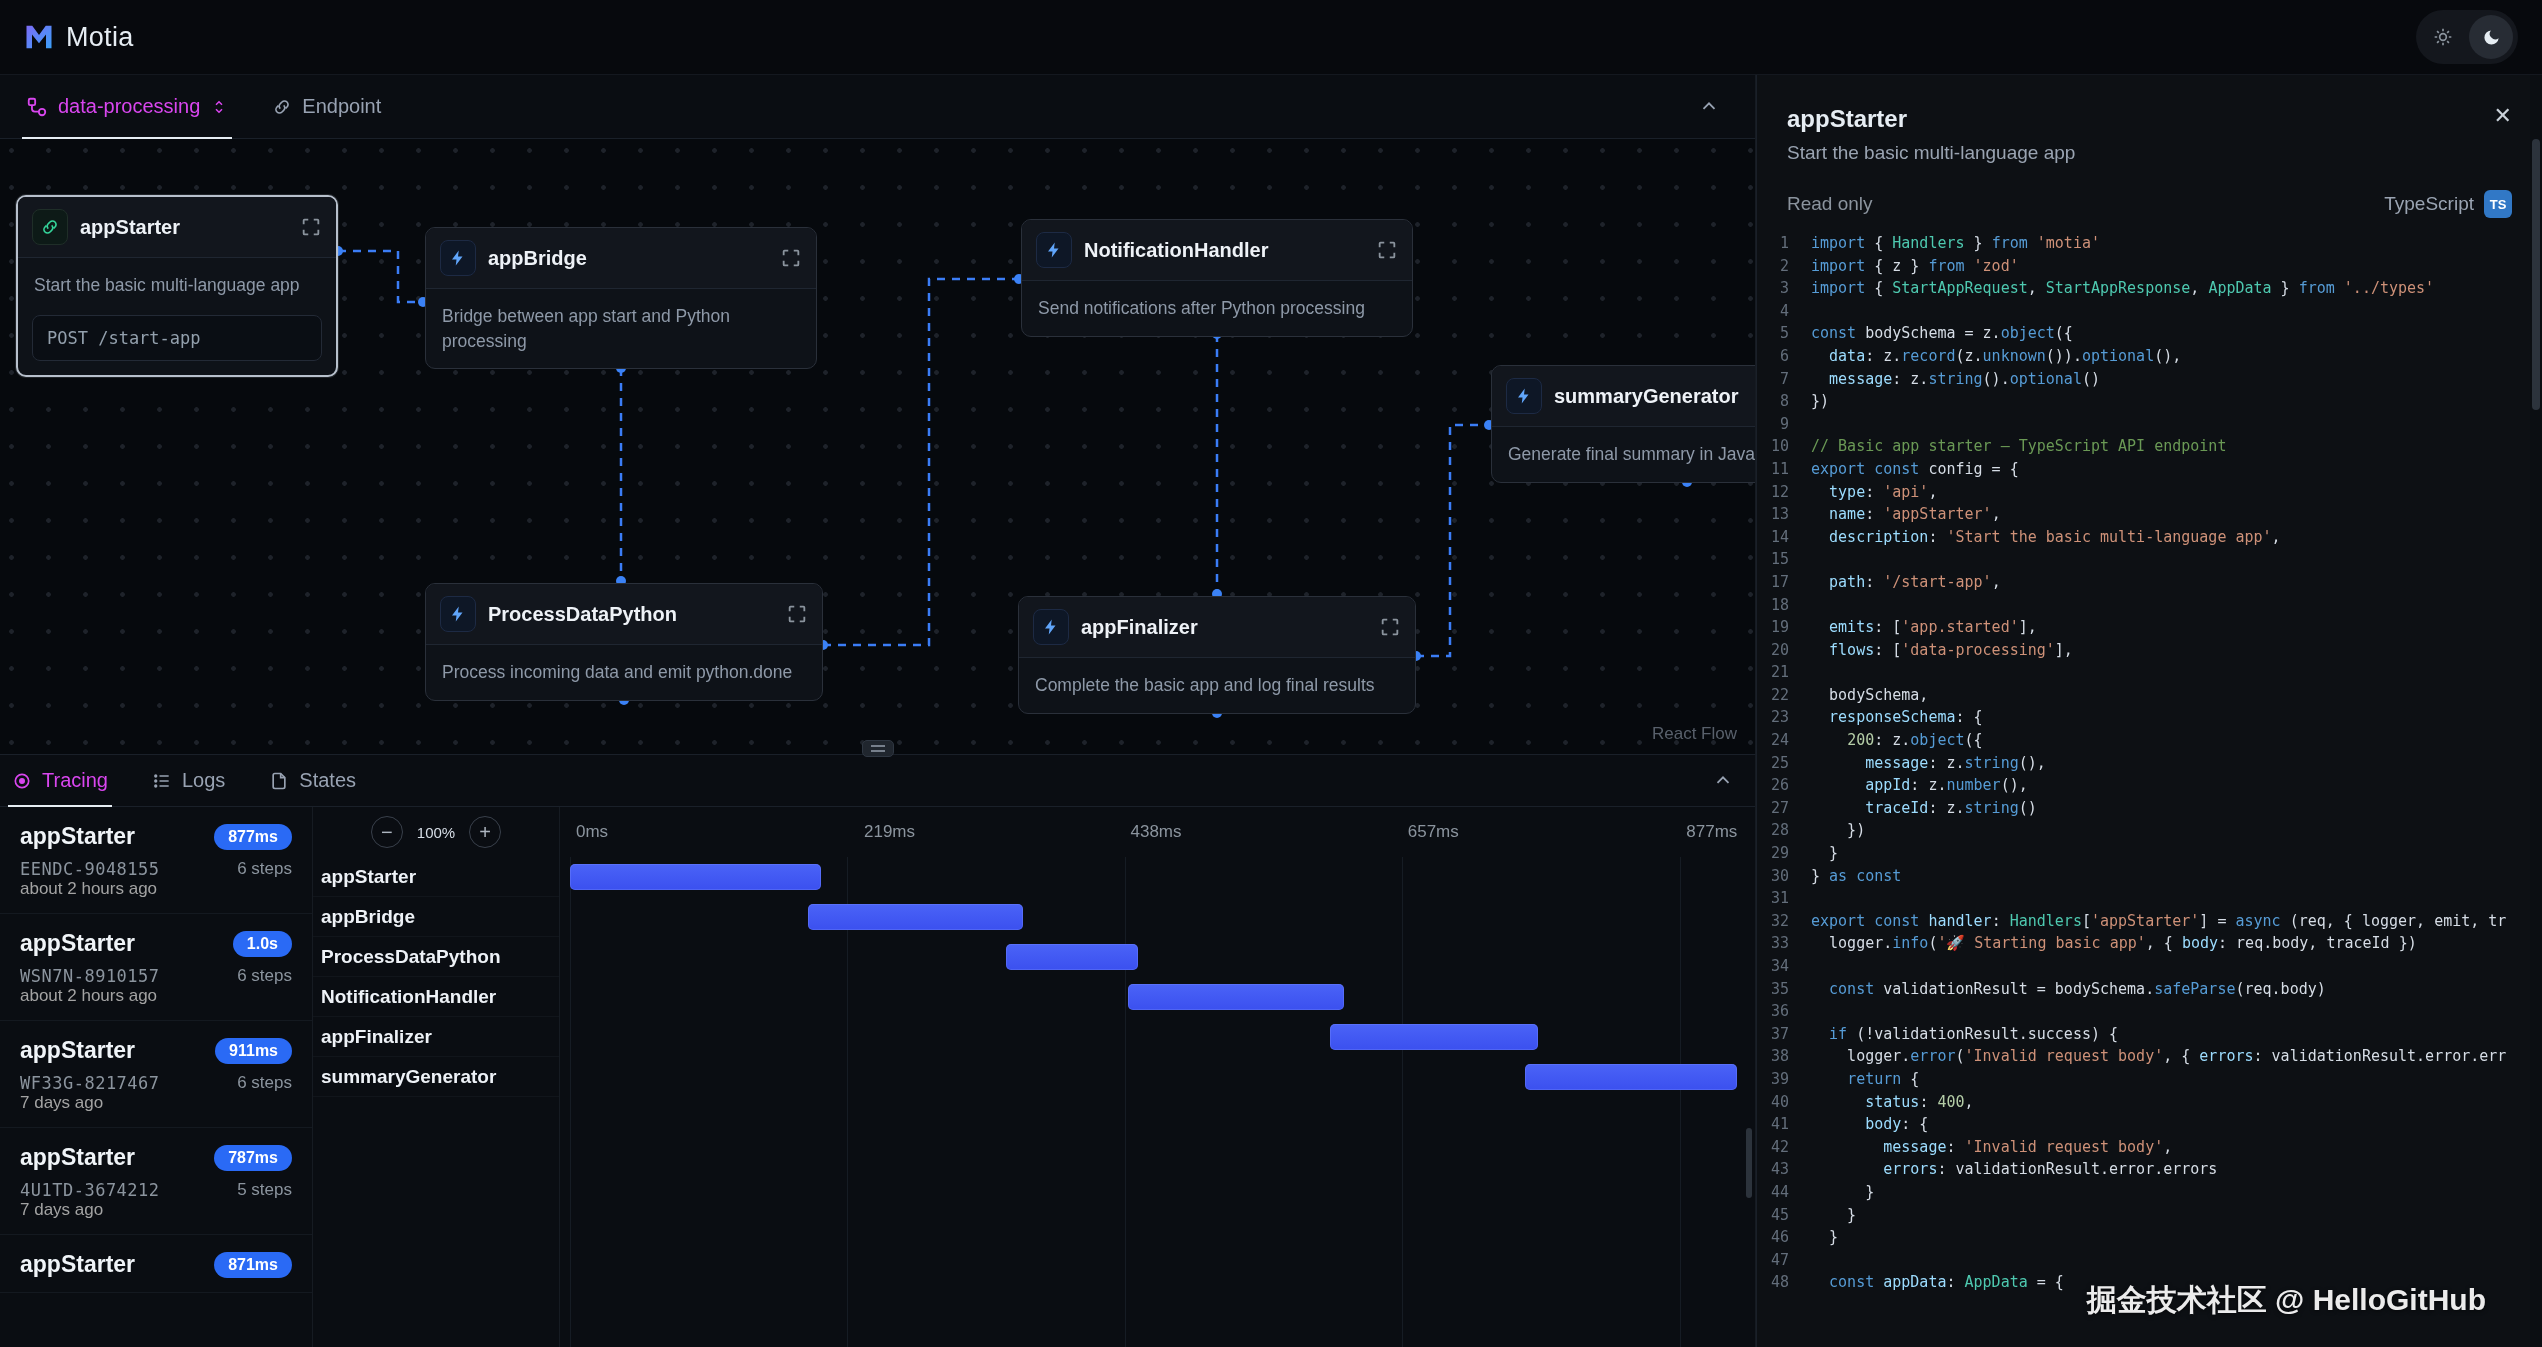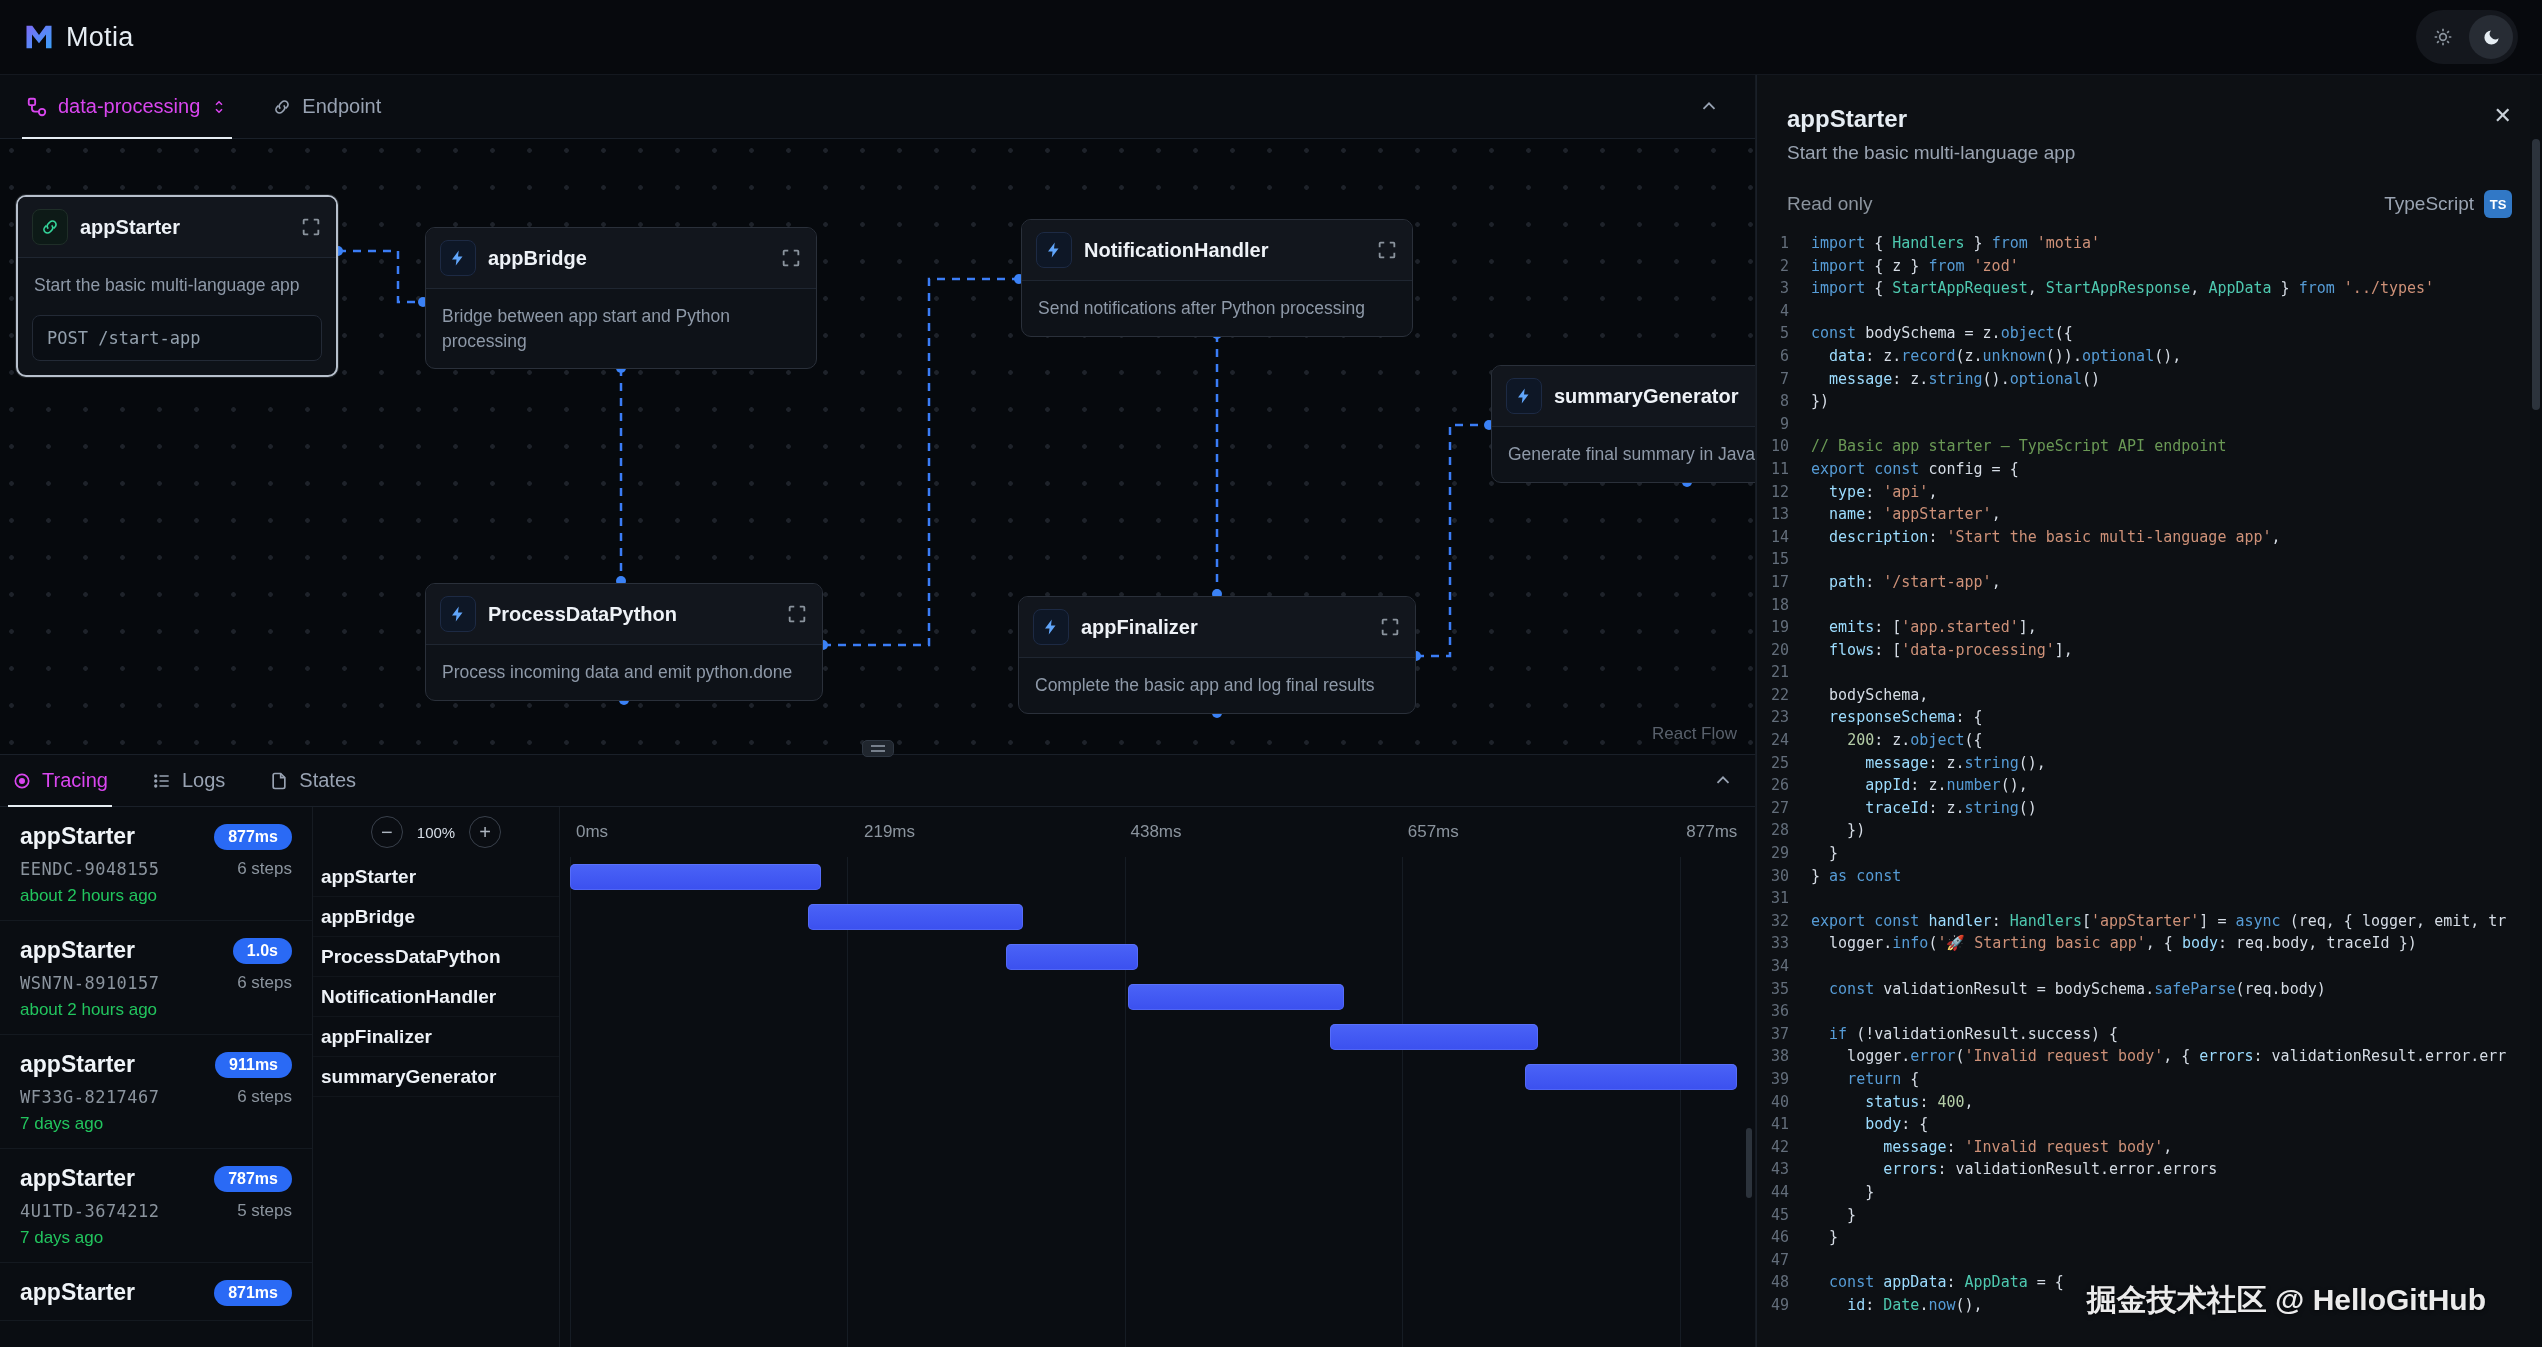--- a/index.html
+++ b/index.html
@@ -82,21 +82,21 @@
     border-right:1px solid #161b22; overflow:hidden; }
   .trace-item { padding:16px 20px 14px; border-bottom:1px solid #141920; cursor:pointer; }
   .tr1 { display:flex; align-items:center; justify-content:space-between; }
   .tname { font-size:23px; font-weight:700; color:#f0f4f8; }
   .tbadge { background:#2a6af5; color:#fff; font-size:16px; font-weight:600;
     padding:4px 14px; border-radius:999px; }
   .tr2 { display:flex; justify-content:space-between; margin-top:9px; }
   .tid { font-family:"DejaVu Sans Mono","Liberation Mono",monospace; font-size:17px;
     color:#8b949e; letter-spacing:.5px; }
   .tsteps { font-size:17px; color:#8b949e; }
-  .ttime { margin-top:7px; font-size:17px; color:#22c55e; }
+  .ttime { font-size:17px; color:#a3a3a3; }
 
   .names-col { position:absolute; left:313px; top:52px; width:247px; bottom:0;
     border-right:1px solid #161b22; }
   .zoom-row { height:50px; display:flex; align-items:center; justify-content:center; gap:14px; }
   .zoom-btn { width:32px; height:32px; border-radius:50%; border:1.5px solid #39404b;
     background:transparent; color:#aeb6c0; font-size:20px; line-height:1; cursor:pointer; }
   .zoom-level { font-size:15px; color:#d6dde6; }
   .tl-name { height:40px; display:flex; align-items:center; padding-left:8px;
     font-size:19px; font-weight:600; color:#eef2f7; border-bottom:1px solid #11151b; white-space:nowrap; overflow:hidden; }
 
@@ -530,21 +530,20 @@
       <div class="code-line"><span class="ln">39</span><span class="lc">    <span class="c-kw">return</span> {</span></div>
       <div class="code-line"><span class="ln">40</span><span class="lc">      <span class="c-prop">status</span>: <span class="c-num">400</span>,</span></div>
       <div class="code-line"><span class="ln">41</span><span class="lc">      <span class="c-prop">body</span>: {</span></div>
       <div class="code-line"><span class="ln">42</span><span class="lc">        <span class="c-prop">message</span>: <span class="c-str">'Invalid request body'</span>,</span></div>
       <div class="code-line"><span class="ln">43</span><span class="lc">        <span class="c-prop">errors</span>: validationResult.error.errors</span></div>
       <div class="code-line"><span class="ln">44</span><span class="lc">      }</span></div>
       <div class="code-line"><span class="ln">45</span><span class="lc">    }</span></div>
       <div class="code-line"><span class="ln">46</span><span class="lc">  }</span></div>
       <div class="code-line"><span class="ln">47</span><span class="lc">&nbsp;</span></div>
       <div class="code-line"><span class="ln">48</span><span class="lc">  <span class="c-kw">const</span> <span class="c-prop">appData</span>: <span class="c-ty">AppData</span> = {</span></div>
-      <div class="code-line"><span class="ln">49</span><span class="lc">    <span class="c-prop">id</span>: <span class="c-ty">Date</span>.<span class="c-meth">now</span>(),</span></div>
     </div>
 </aside>
 
 <div class="win-scroll">
   <div class="win-thumb"></div>
 </div>
 
 <div class="watermark">掘金技术社区 @ HelloGitHub</div>
 
 </body></html>

